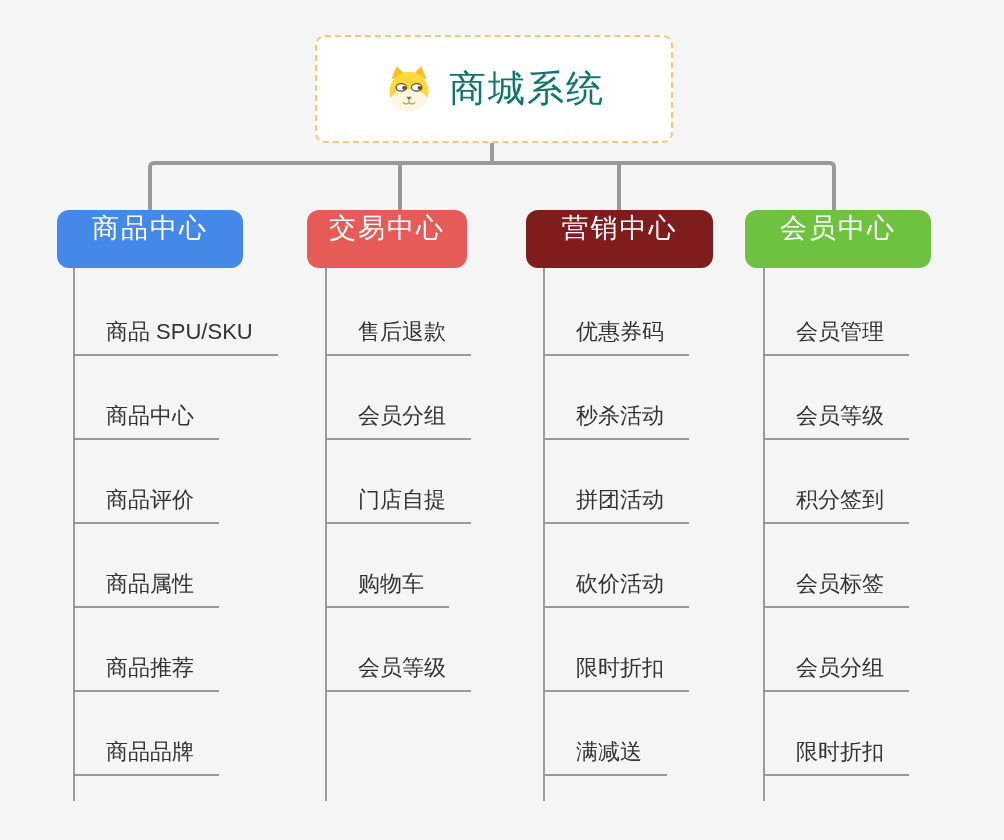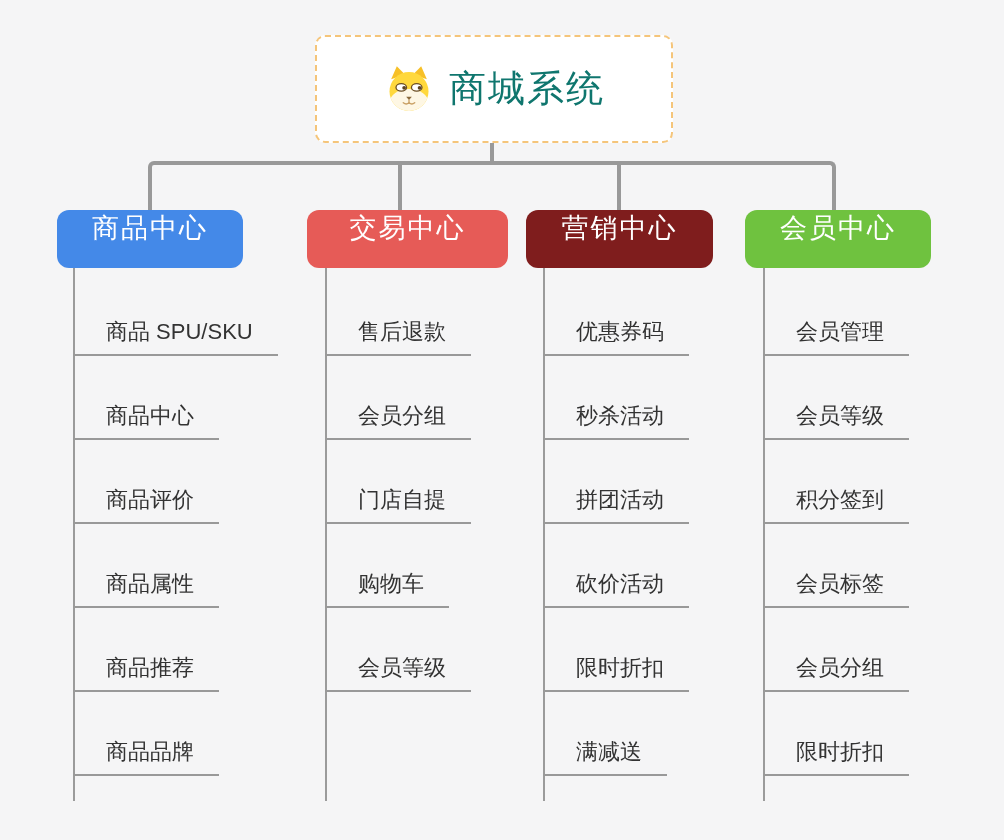--- a/index.html
+++ b/index.html
@@ -33,21 +33,21 @@
   .drop-3{left:617px;top:161px;width:4px;height:49px;}
 
   
   .branch-header{
     position:absolute;top:210px;height:58px;border-radius:12px;
     display:flex;justify-content:center;
     color:#FFFFFF;font-size:27px;letter-spacing:2px;
     box-sizing:border-box;cursor:default;
   }
   .bh-0{left:57px;width:186px;}
-  .bh-1{left:307px;width:201px;}
+  .bh-1{left:307px;width:160px;}
   .bh-2{left:526px;width:187px;}
   .bh-3{left:745px;width:186px;}
 
   
   .trunk{position:absolute;top:268px;width:2px;height:533px;background:#9B9B9B;}
   .trunk-0{left:73px;}
   .trunk-1{left:325px;}
   .trunk-2{left:543px;}
   .trunk-3{left:763px;}
 

